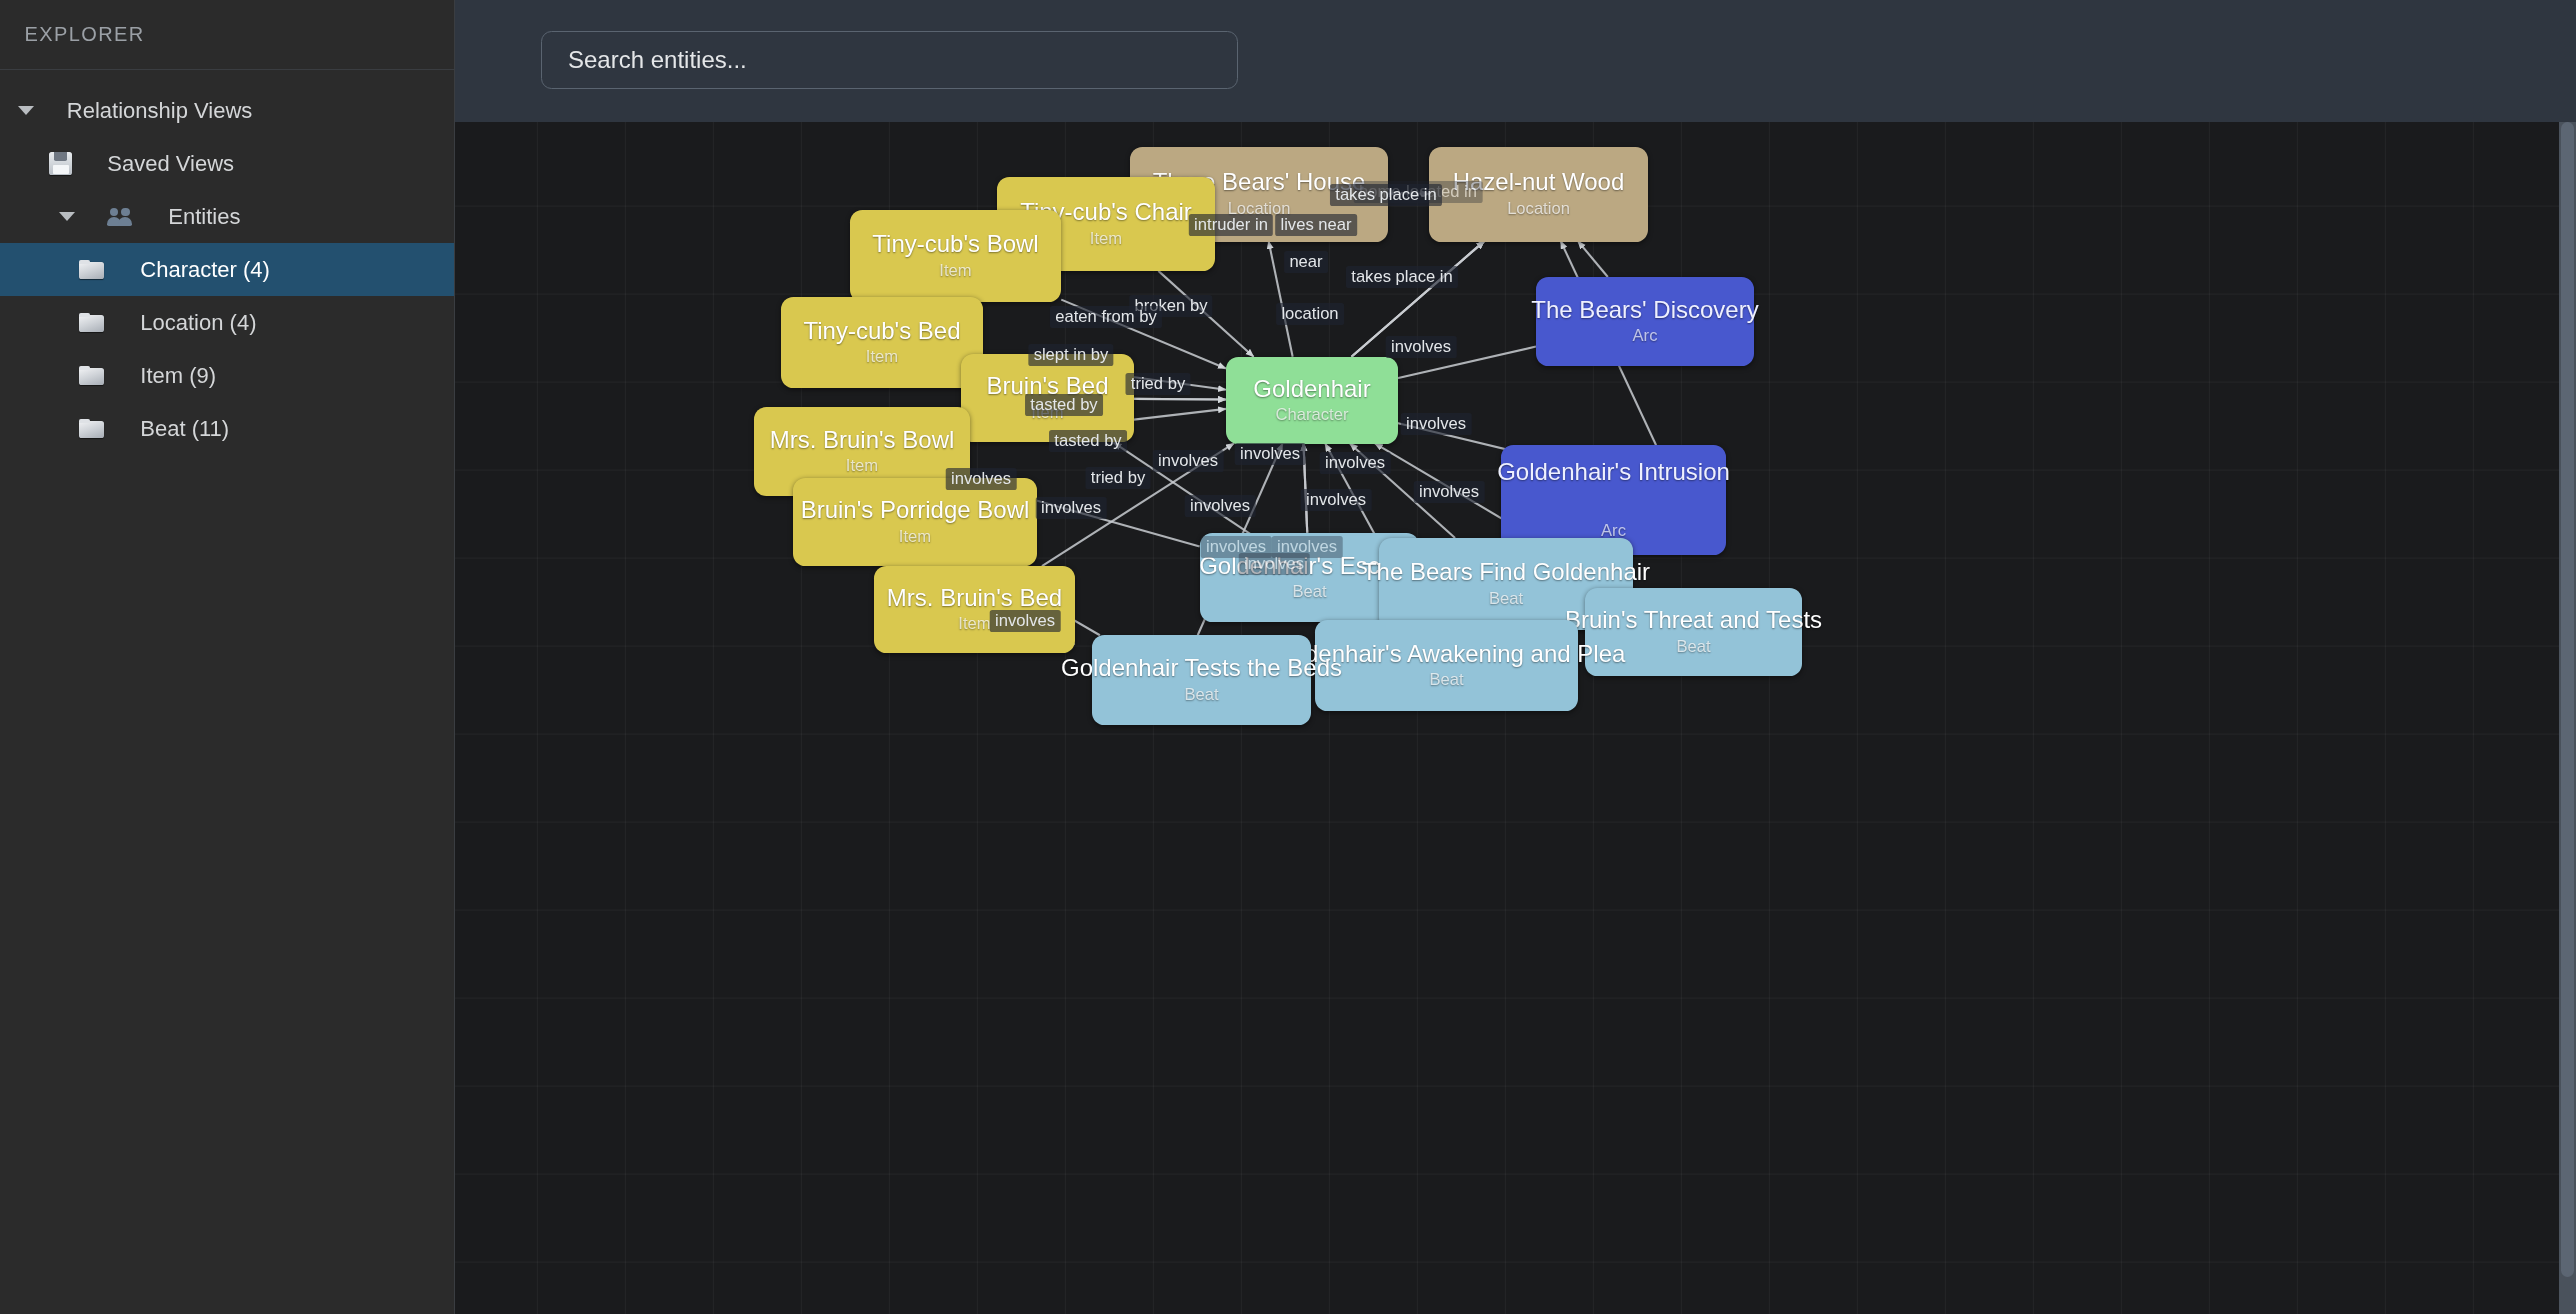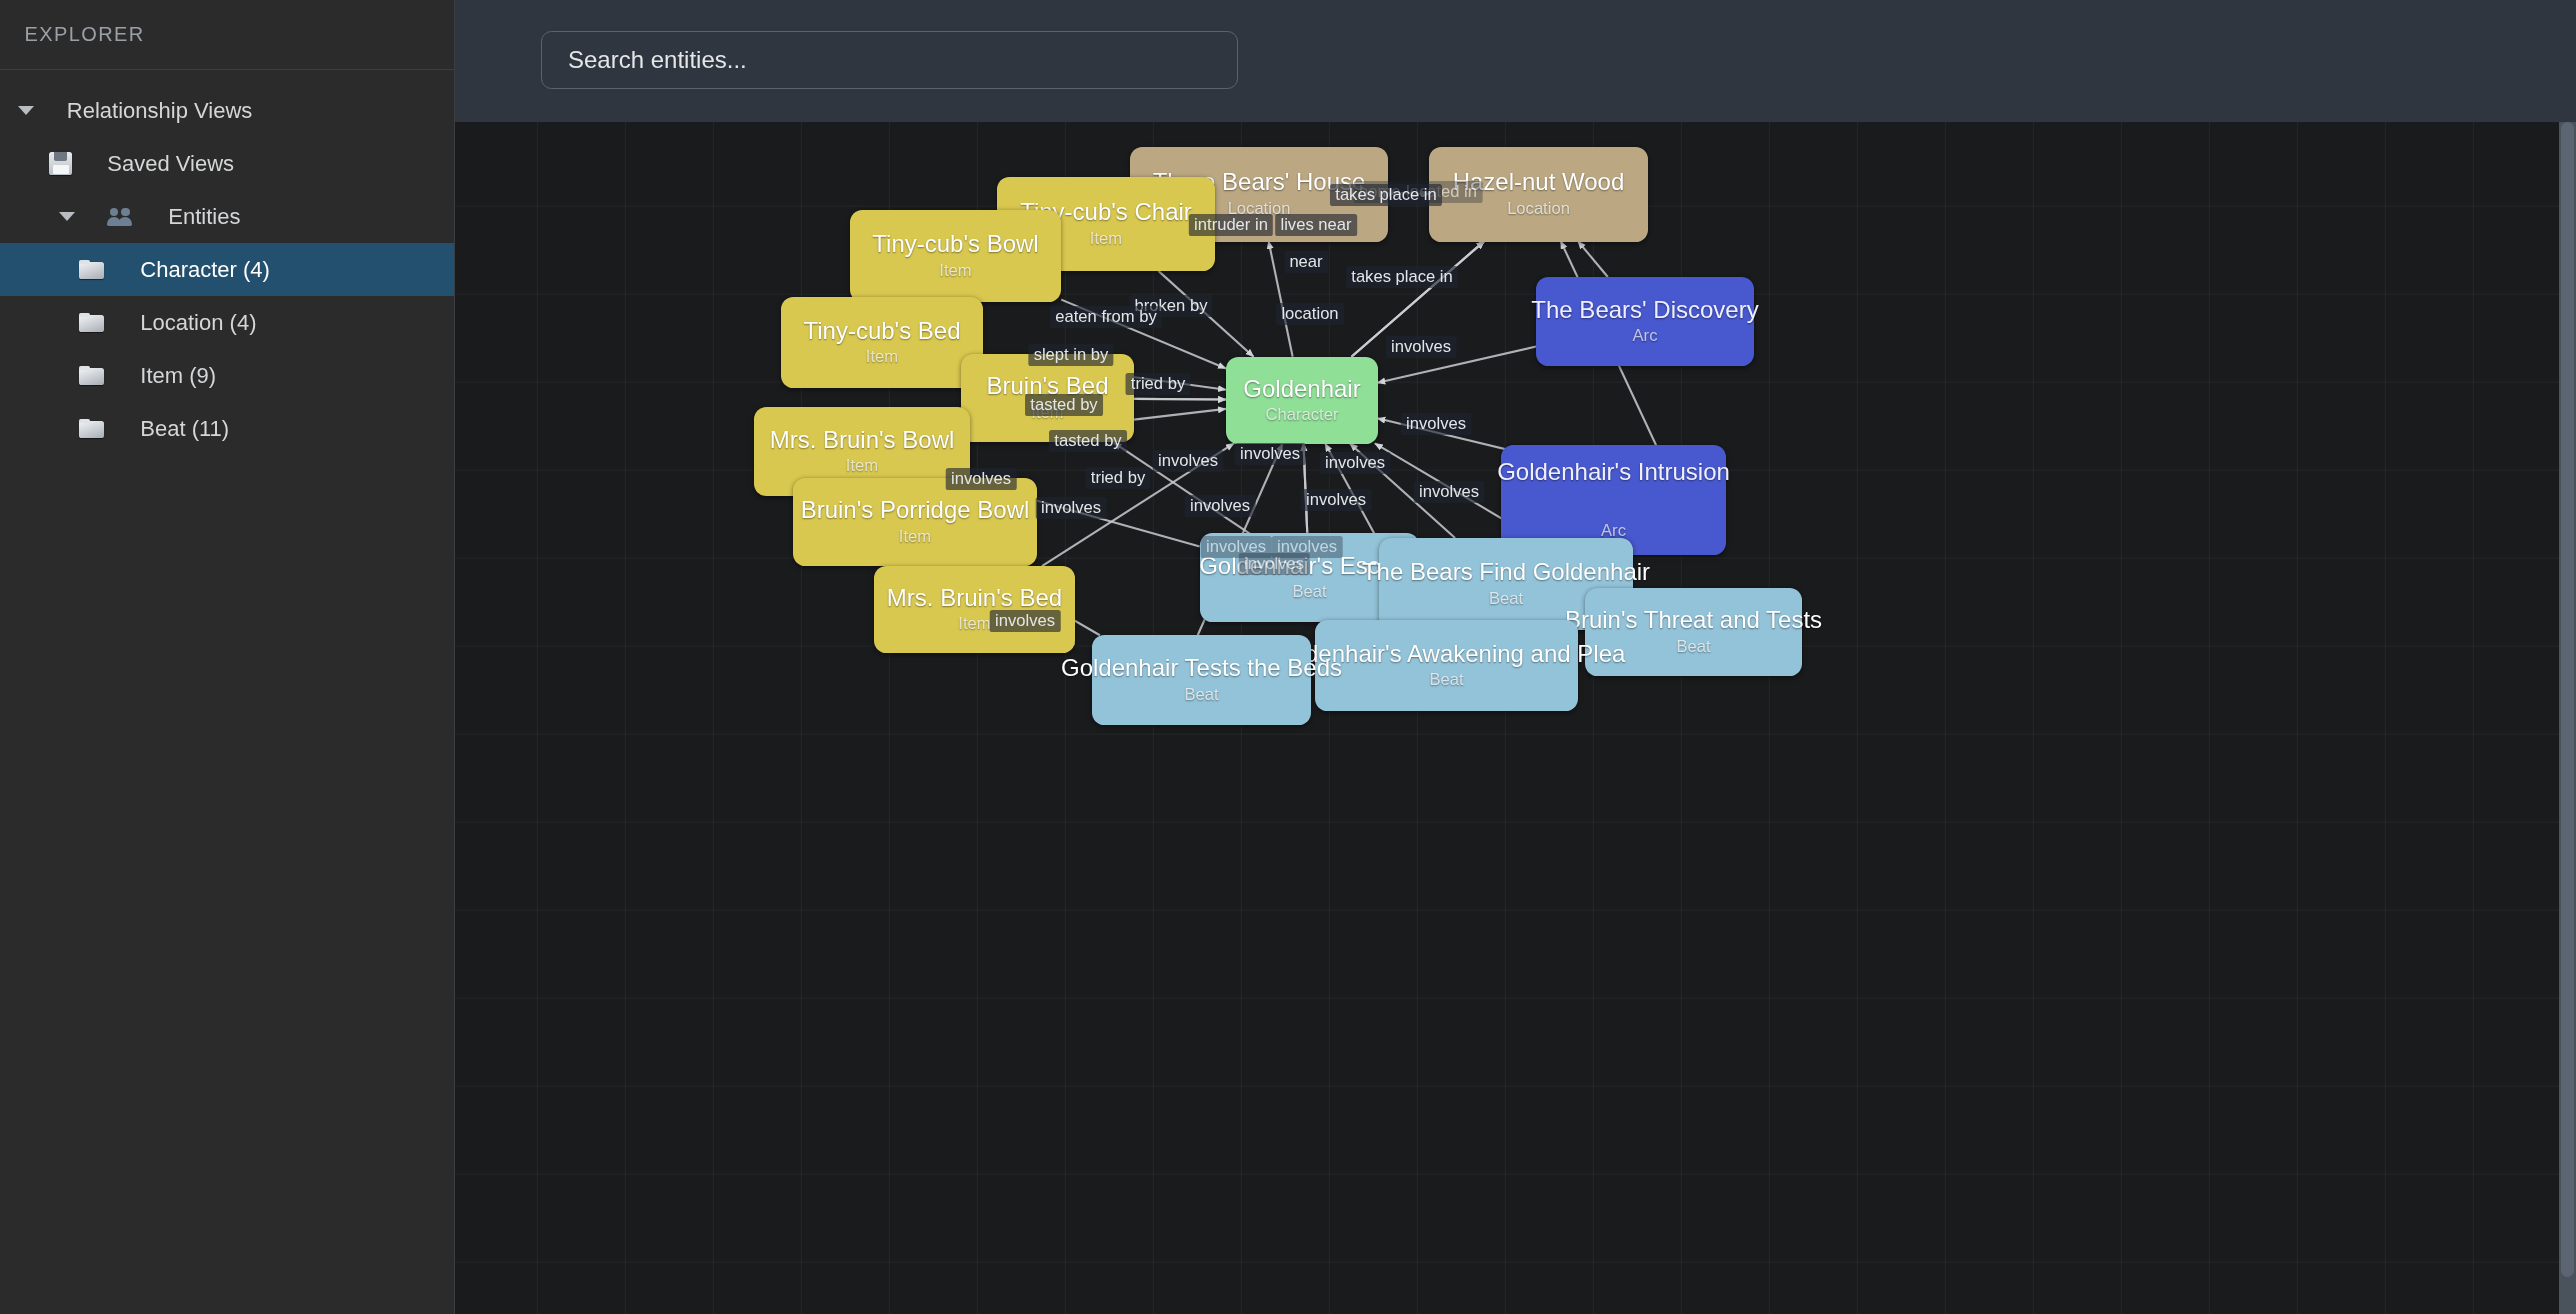--- a/index.html
+++ b/index.html
@@ -267,21 +267,21 @@
             <div class="n-type">Item</div>
           </div>
           <div class="node type-item" style="left: 338px; top: 356px; width: 244px; height: 88px;">
             <div class="n-title">Bruin's Porridge Bowl</div>
             <div class="n-type">Item</div>
           </div>
           <div class="node type-item" style="left: 419px; top: 444px; width: 201px; height: 87px;">
             <div class="n-title">Mrs. Bruin's Bed</div>
             <div class="n-type">Item</div>
           </div>
-          <div class="node type-character" style="left: 771px; top: 235px; width: 152px; height: 87px;">
+          <div class="node type-character" style="left: 771px; top: 235px; width: 172px; height: 87px;">
             <div class="n-title">Goldenhair</div>
             <div class="n-type">Character</div>
           </div>
           <div class="node type-arc" style="left: 1081px; top: 155px; width: 218px; height: 89px;">
             <div class="n-title">The Bears' Discovery</div>
             <div class="n-type">Arc</div>
           </div>
           <div class="node type-arc" style="left: 1046px; top: 323px; width: 225px; height: 110px; gap: 32px;">
             <div class="n-title">Goldenhair's Intrusion</div>
             <div class="n-type">Arc</div>

